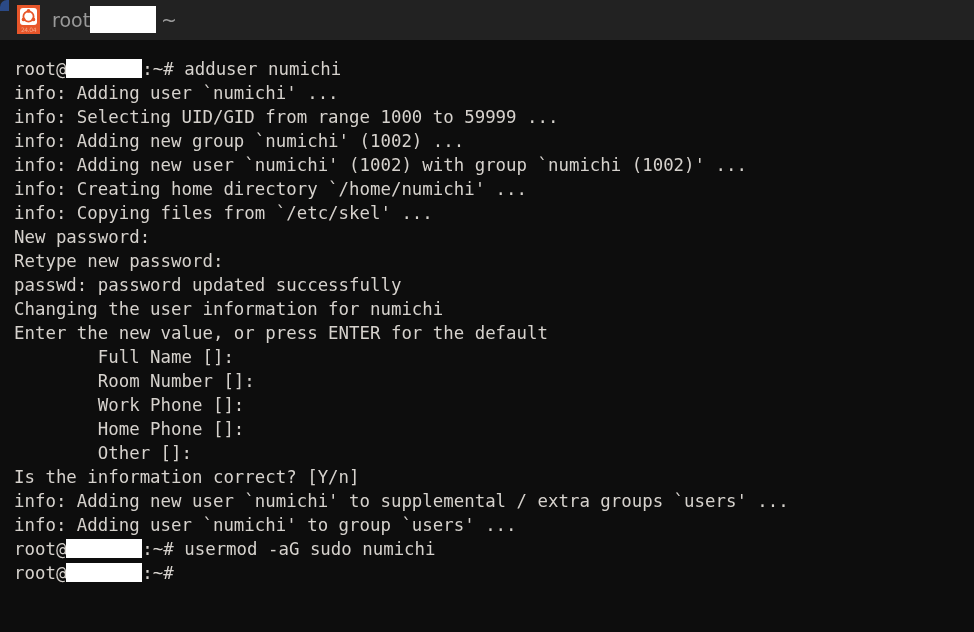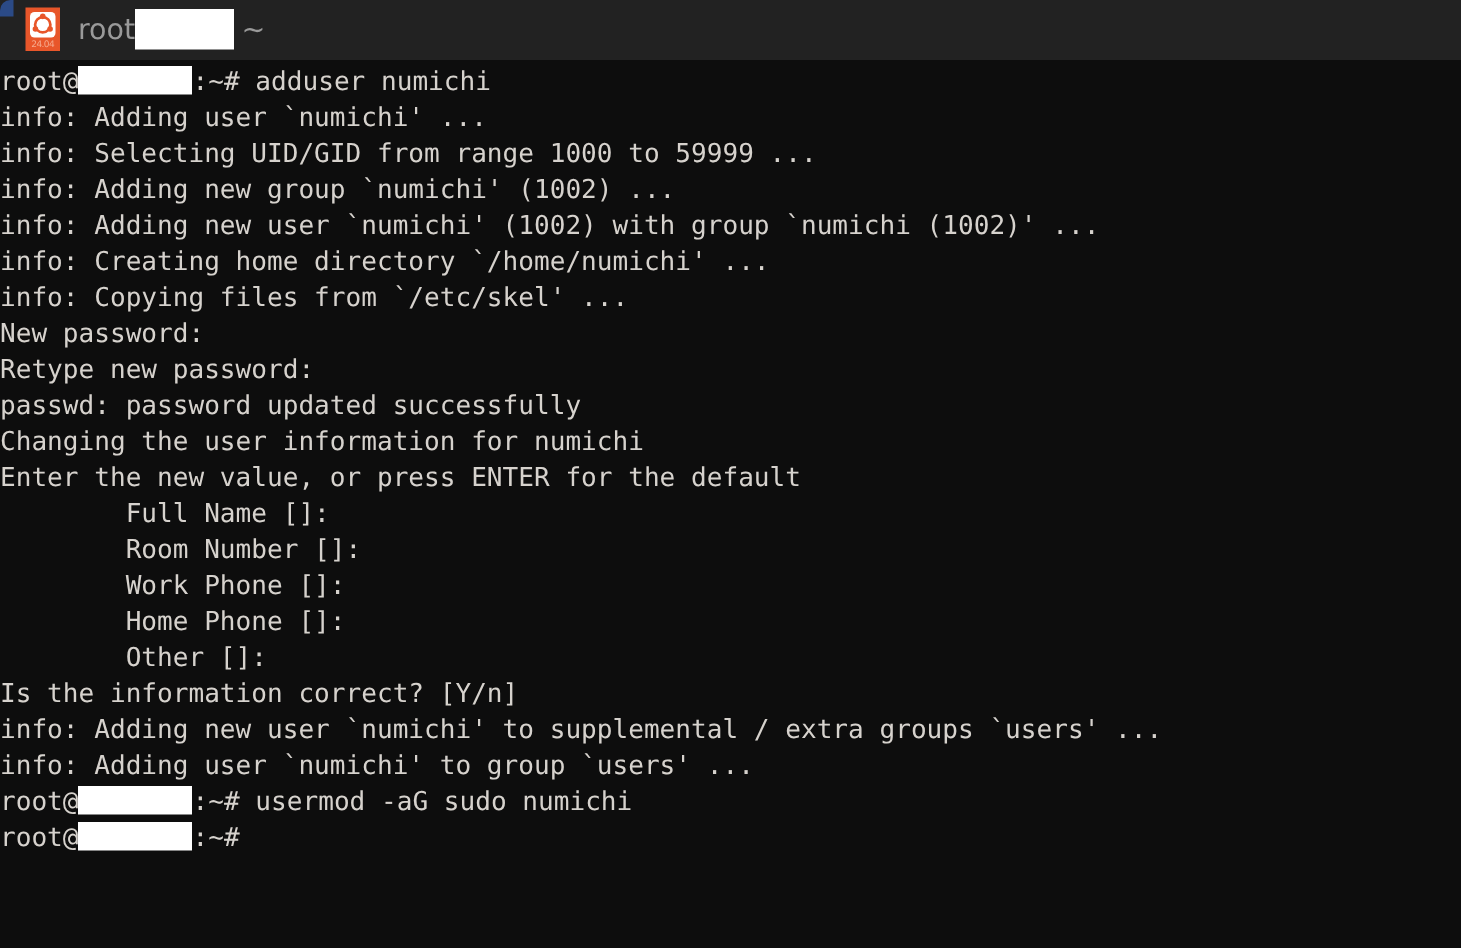--- a/index.html
+++ b/index.html
@@ -105,21 +105,21 @@
     width: 100%;
     height: 592px;
     background: #0d0d0d;
     overflow: hidden;
   }
   #term-lines {
     position: absolute;
     left: 0;
     top: 0;
     padding: 3px 0 0 0;
-    margin: 0;
+    margin: 14px;
     font-family: "DejaVu Sans Mono", "Liberation Mono", monospace;
     font-size: 17.4px;
     line-height: 24px;
     color: #d6d2cd;
     white-space: pre;
   }
   .term-line {
     height: 24px;
     white-space: pre;
     position: relative;

